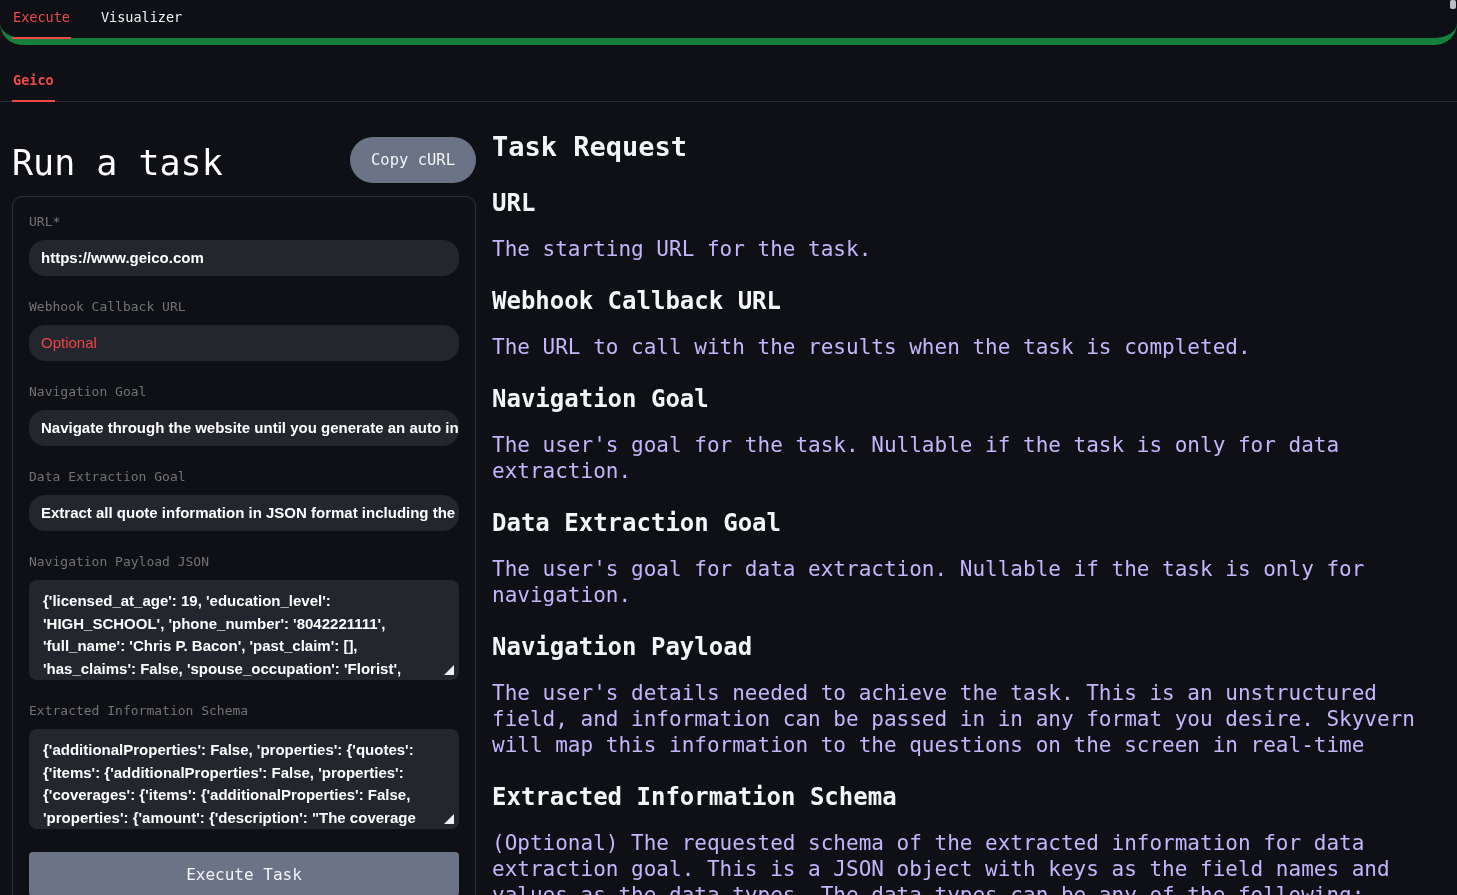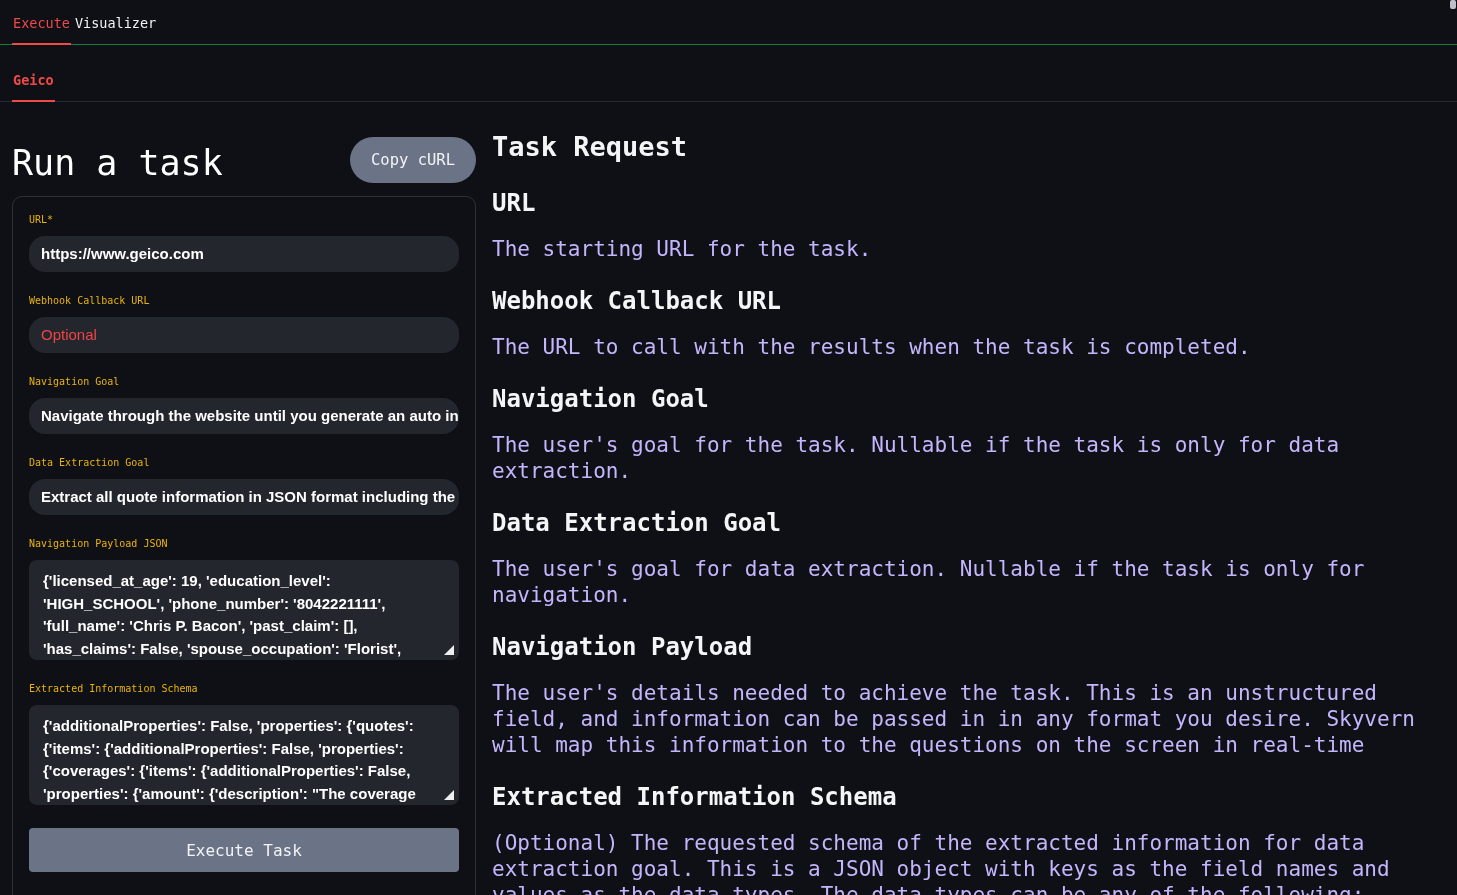--- a/index.html
+++ b/index.html
@@ -7,25 +7,26 @@
   body {
     background:#0e1015;
     color:#f2f3f5;
     font-family:"DejaVu Sans Mono", monospace;
     overflow:hidden;
     position:relative;
   }
 
   
   .topnav {
-    display:flex; gap:3px;
+    display:flex; gap:29px;
     padding:0 12px;
-    border-bottom:1px solid #15803d;
+    border-bottom:7px solid #15803d;
     height:45px;
     align-items:flex-end;
+    border-radius:22px;
   }
   .tab {
     font-size:13.5px;
     color:#f2f3f5;
     padding:0 1px 12px 1px;
     border-bottom:2px solid transparent;
     margin-bottom:-1px;
     cursor:pointer;
     white-space:nowrap;
   }
@@ -68,22 +69,22 @@
 
   .card {
     margin-top:13px;
     border:1px solid #2e313a;
     border-radius:10px;
     padding:17px 16px 16px 16px;
     height:820px; 
   }
 
   .field-label {
-    font-size:10px;
-    color:#eab308;
+    font-size:13px;
+    color:#737373;
     margin-bottom:11px;
   }
   .text-input {
     height:36px;
     border-radius:16px;
     background:#24262e;
     color:#ffffff;
     font-family:"Liberation Sans", sans-serif;
     font-weight:700;
     font-size:15px;

